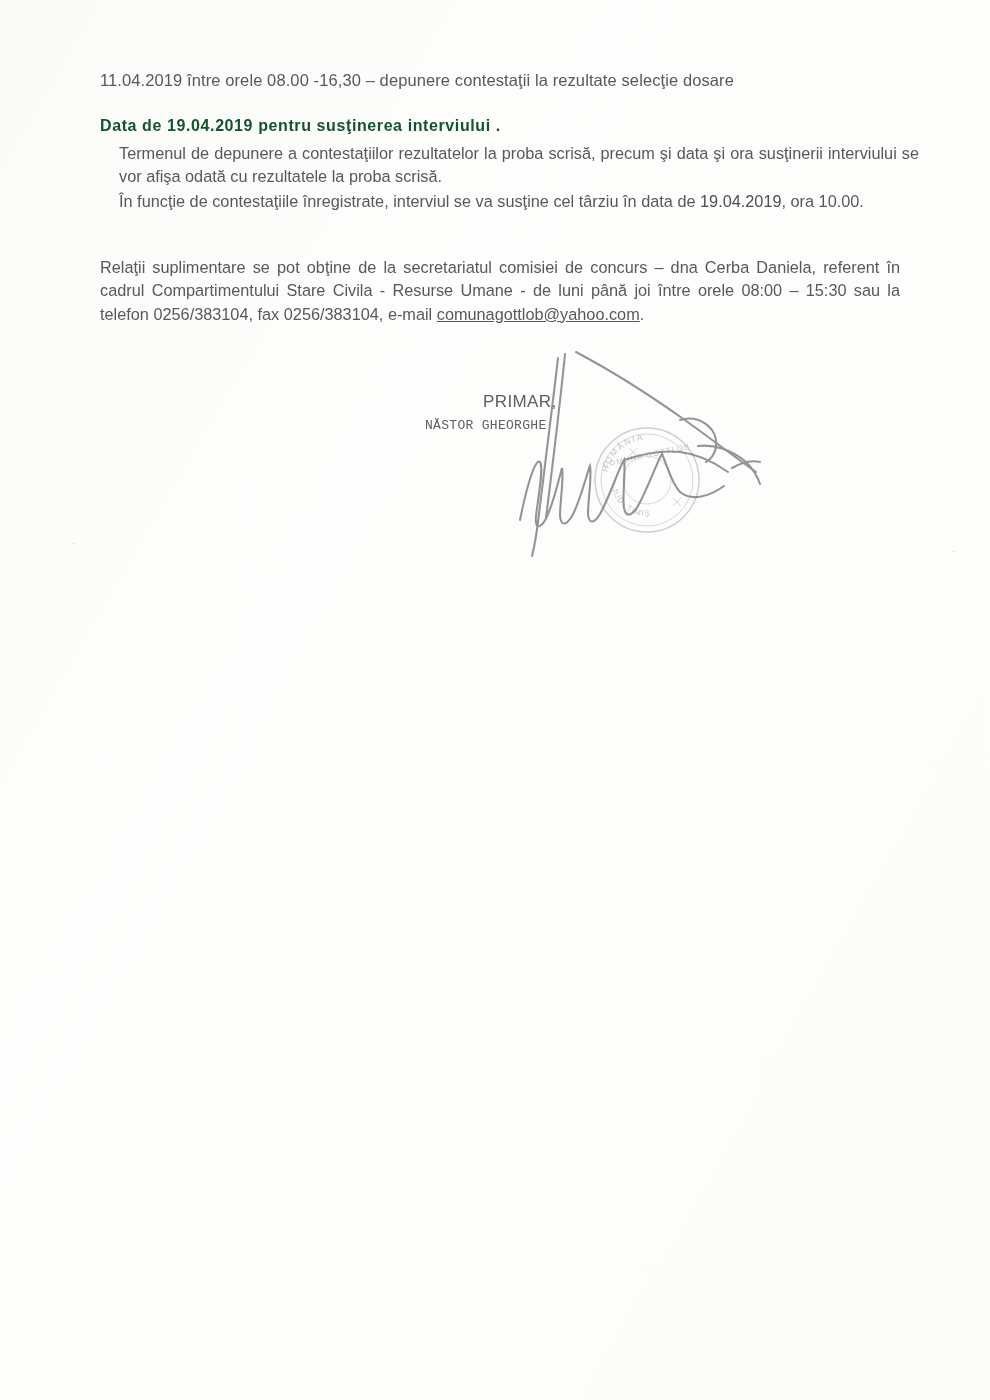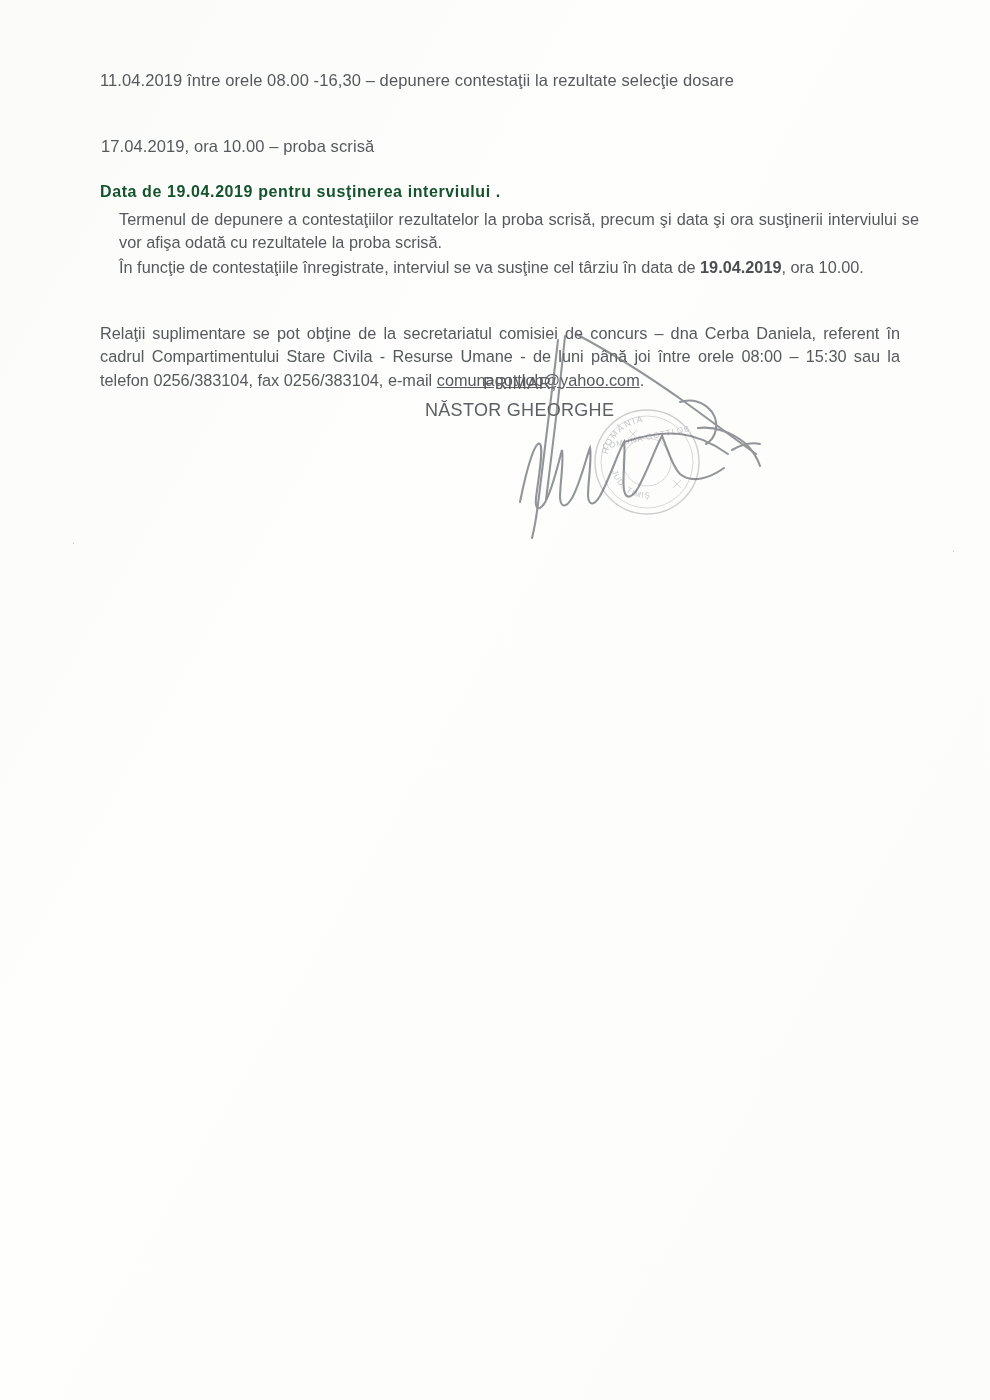--- a/index.html
+++ b/index.html
@@ -58,57 +58,58 @@
     margin-bottom: 7px;
   }
   .para {
     font-size: 16.3px;
     line-height: 1.42;
     color: #55595c;
     margin: 0 0 2px 0;
     text-align: justify;
   }
   .para.wide { width: 800px; margin-left: 19px; }
-  .bold { font-weight: bold; color: #4b4f52; }
+  .bold { font-weight: normal; color: #4b4f52; }
 
   .block-contact {
     margin-top: 42px;
     width: 800px;
   }
   .block-contact .para {
     text-align: justify;
     line-height: 1.45;
   }
   .underline-link {
     text-decoration: underline;
     color: #55595c;
   }
 
   .signature-area {
     position: absolute;
     left: 100px;
-    top: 312px;
+    top: 330px;
     width: 800px;
     height: 260px;
   }
   .primar-label {
     position: absolute;
     left: 383px;
     top: 62px;
     font-size: 17px;
     color: #5c6063;
     letter-spacing: 0.4px;
   }
   .primar-name {
     position: absolute;
     left: 325px;
     top: 88px;
-    font-size: 18px;
+    font-size: 13px;
     color: #5c6063;
     letter-spacing: 0.3px;
+    font-family: Liberation Mono, monospace;
   }
   .stamp {
     position: absolute;
     left: 477px;
     top: 90px;
     width: 140px;
     height: 120px;
     opacity: 0.5;
   }
   .sig-svg {
@@ -129,21 +130,20 @@
 </style>
 </head>
 <body>
 
 <div class="page">
 
   <div class="content">
 
     <div>
       <div class="schedule-line">11.04.2019 între orele 08.00 -16,30 – depunere contestaţii la rezultate selecţie dosare</div>
-      <div class="schedule-line">17.04.2019, ora 10.00 – proba scrisă</div>
     </div>
 
     <div class="block-interview">
       <div class="interview-heading">Data de 19.04.2019 pentru susţinerea interviului .</div>
       <p class="para wide">Termenul de depunere a contestaţiilor rezultatelor la proba scrisă, precum şi data şi ora susţinerii interviului se vor afişa odată cu rezultatele la proba scrisă.</p>
       <p class="para wide"><span>În funcţie de contestaţiile înregistrate, interviul se va susţine cel târziu în data de </span><span class="bold">19.04.2019</span><span>, ora 10.00.</span></p>
     </div>
 
     <div class="block-contact">
       <p class="para"><span>Relaţii suplimentare se pot obţine de la secretariatul comisiei de concurs – dna Cerba Daniela, referent în cadrul Compartimentului Stare Civila - Resurse Umane - de luni până joi între orele 08:00 – 15:30 sau la telefon 0256/383104, fax 0256/383104, e-mail </span><span class="underline-link">comunagottlob@yahoo.com</span><span>.</span></p>

